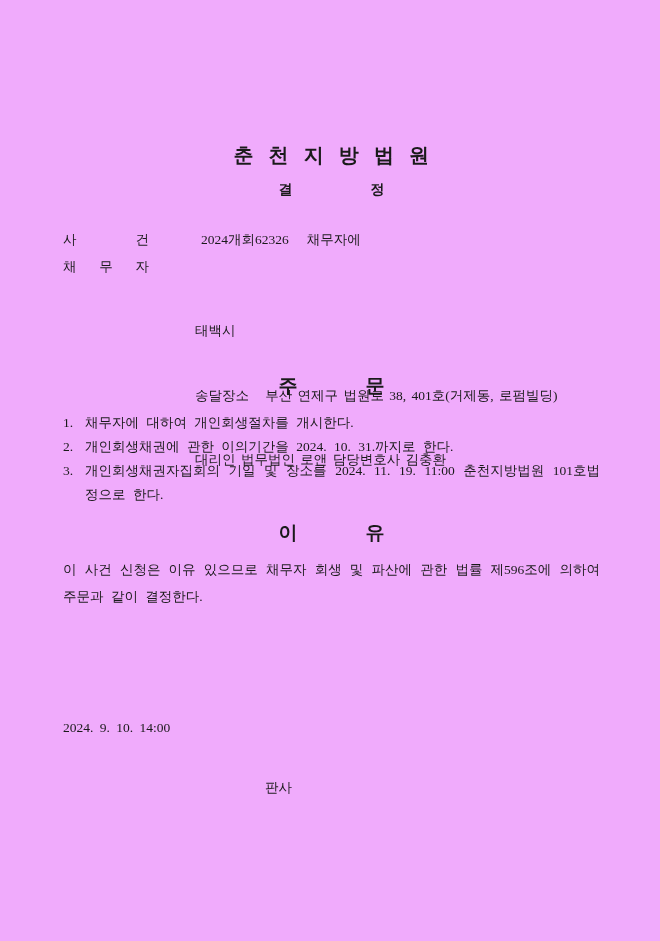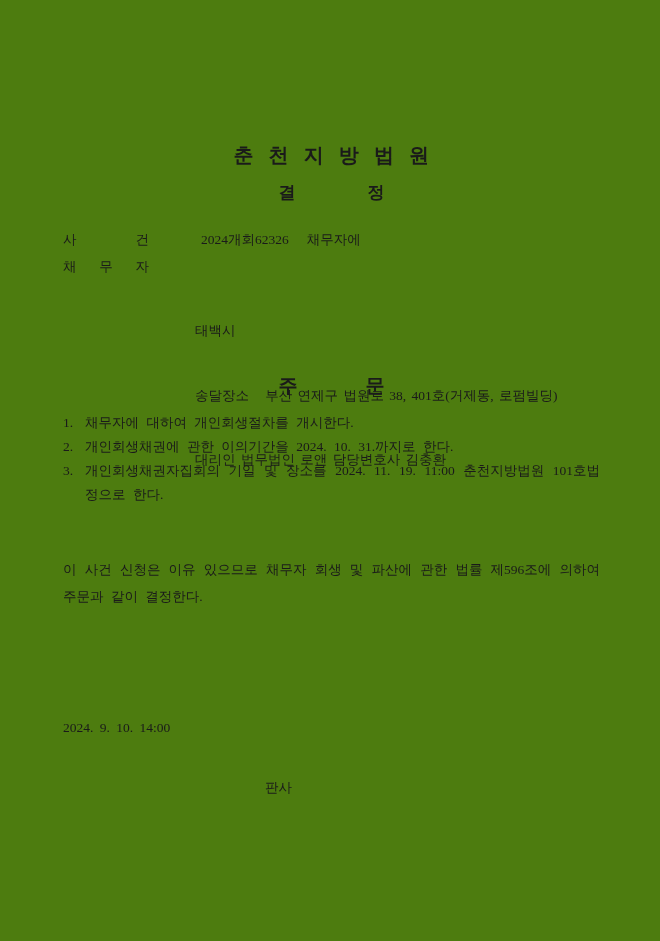--- a/index.html
+++ b/index.html
@@ -4,21 +4,21 @@
 <style>
   html, body {
     margin: 0;
     padding: 0;
     background: #ffffff;
   }
   .page {
     position: relative;
     width: 660px;
     height: 941px;
-    background: #4d7c0f;
+    background: #f0abfc;
     font-family: "Liberation Serif", "DejaVu Serif", serif;
     color: #1a1a1a;
     font-size: 13.5px;
     overflow: hidden;
   }
   .block {
     position: absolute;
     left: 63px;
     width: 537px;
   }
@@ -33,21 +33,21 @@
   }
   .court-title {
     top: 142px;
     font-size: 20px;
     font-weight: bold;
     letter-spacing: 0.5px;
   }
   .court-title .jbox { width: 196px; }
   .doc-type {
     top: 181px;
-    font-size: 17px;
+    font-size: 14px;
     font-weight: bold;
   }
   .doc-type .jbox { width: 106px; }
   .sec-heading {
     font-size: 19px;
     font-weight: bold;
   }
   .sec-heading .jbox { width: 106px; }
   .heading-order  { top: 373px; }
   .heading-reason { top: 520px; }
@@ -145,20 +145,23 @@
       <span class="num">1.</span><span>채무자에 대하여 개인회생절차를 개시한다.</span>
     </div>
     <div class="order-item">
       <span class="num">2.</span><span>개인회생채권에 관한 이의기간을 2024. 10. 31.까지로 한다.</span>
     </div>
     <div class="order-item">
       <span class="num">3.</span><span>개인회생채권자집회의 기일 및 장소를 2024. 11. 19. 11:00 춘천지방법원 101호법정으로 한다.</span>
     </div>
   </div>
 
+  <div class="block centered sec-heading heading-reason">
+    <span class="jbox">이 유</span>
+  </div>
 
   <div class="block reason-para">
     <span>이 사건 신청은 이유 있으므로 채무자 회생 및 파산에 관한 법률 제596조에 의하여 주문과 같이 결정한다.</span>
   </div>
 
   <div class="block decision-date">
     <span>2024. 9. 10. 14:00</span>
   </div>
 
   <div class="block judge-line">

